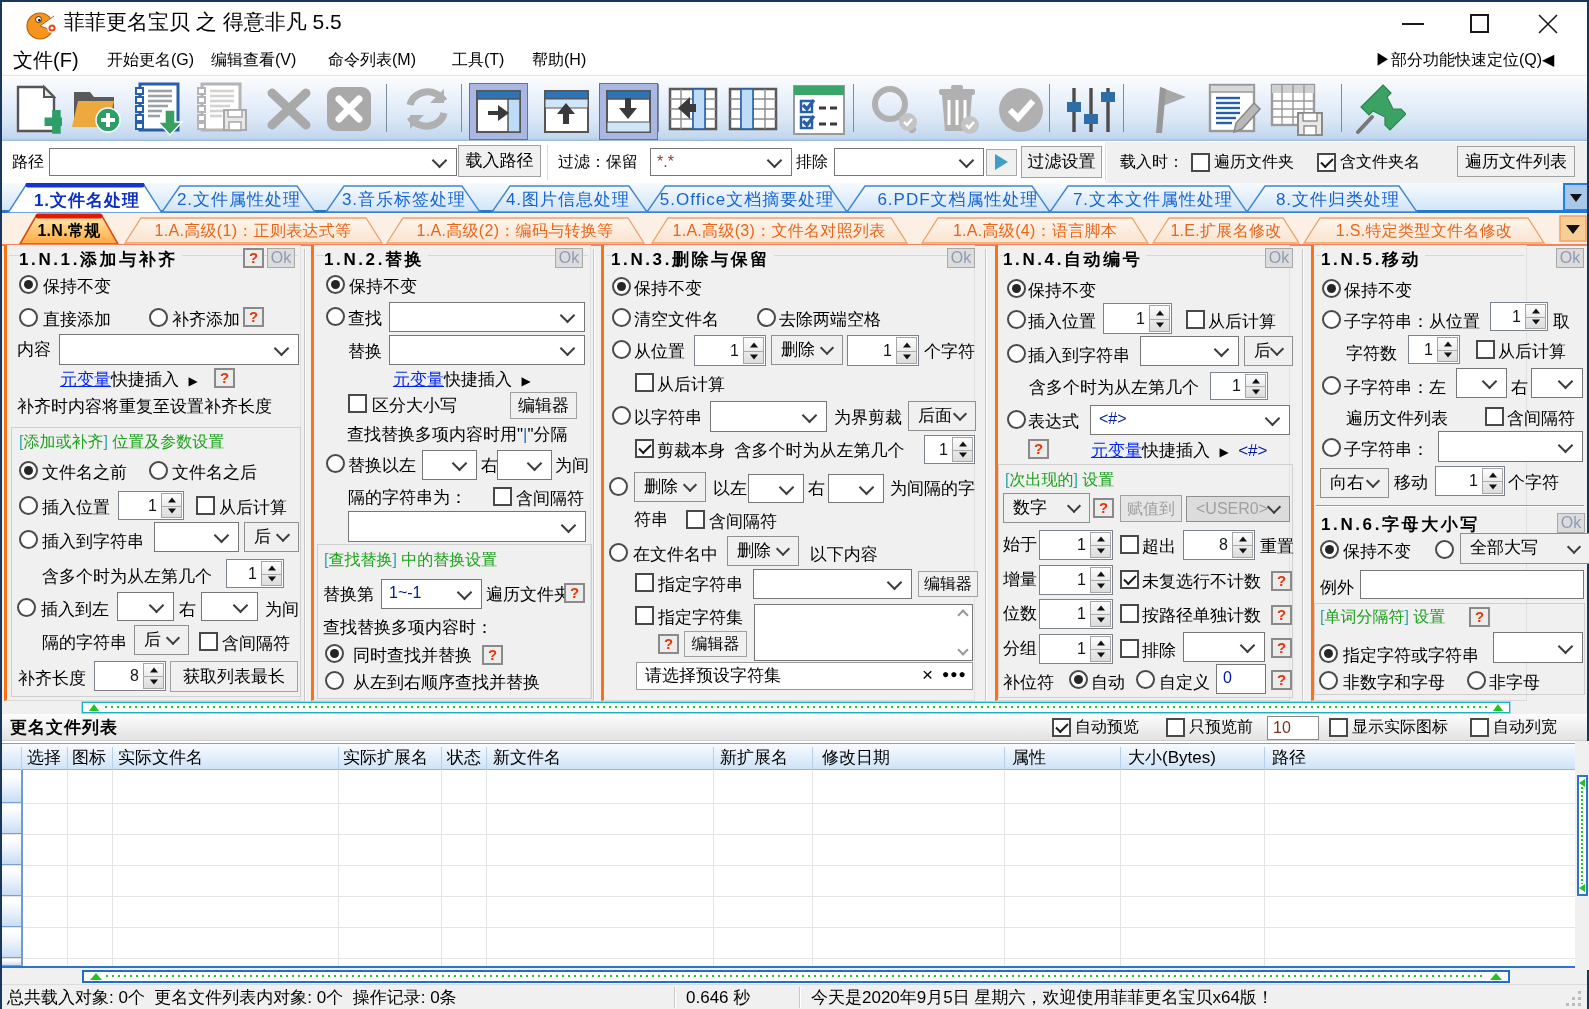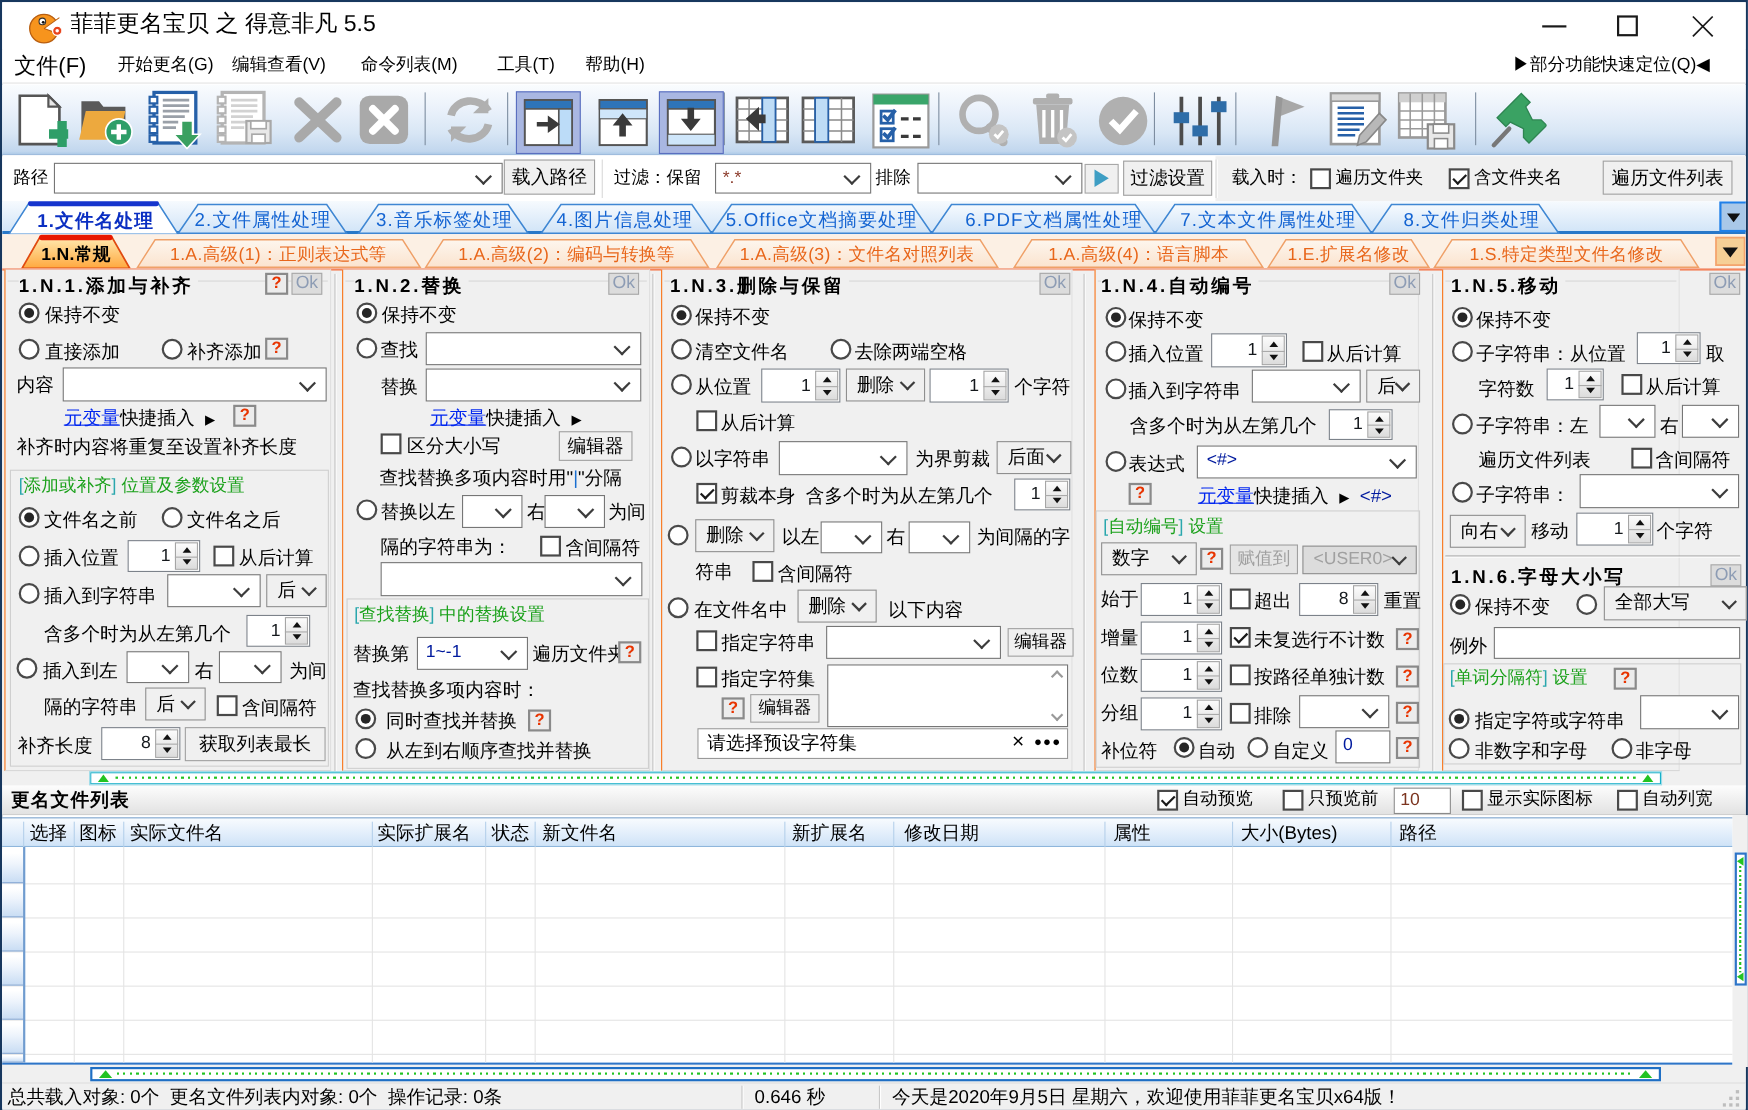--- a/index.html
+++ b/index.html
@@ -28,21 +28,21 @@
 .spin .ud:after{content:"";position:absolute;left:50%;top:76%;transform:translate(-50%,-50%);border:4px solid transparent;border-top:5px solid #111;border-bottom:none}
 .spin .mid{position:absolute;right:1px;top:50%;width:21px;height:1px;background:#aaa}
 
 .btn{position:absolute;background:#f0f0f0;border:1px solid #a0a0a0;font-size:17px;color:#000;text-align:center;white-space:nowrap}
 .okb{position:absolute;background:#dcdcdc;border:1px solid #a8a8a8;color:#8d9cb4;font-size:16px;text-align:center;line-height:17px;width:28px;height:20px}
 .qb{position:absolute;background:#ececec;border:2px solid #8a8a8a;color:#e83400;font-size:15px;font-weight:bold;text-align:center;line-height:16px;width:21px;height:20px}
 .ptitle{position:absolute;font-size:17px;font-weight:bold;color:#000;letter-spacing:2.6px;background:#f0f0f0;padding-right:4px;white-space:nowrap}
 .grn{color:#1ba11b}
 .tbr{color:#2aa7ad}
 .link{color:#0026f0;text-decoration:underline}
-.panel{position:absolute;top:243px;height:456px;background:#f0f0f0;border-left:1px solid #f97316;border-right:1px solid #e0e0e0;border-bottom:1px solid #d8d8d8}
+.panel{position:absolute;top:243px;height:456px;background:#f0f0f0;border-left:3px solid #f97316;border-right:1px solid #e0e0e0;border-bottom:1px solid #d8d8d8}
 .panel:before{content:"";position:absolute;left:2px;right:2px;top:10px;border-top:1px solid #d7d7d7}
 .fs{position:absolute;border:1px solid #cfcfcf}
 .psep{position:absolute;top:247px;height:452px;width:2px;border-left:1px solid #c4c4c4;border-right:1px solid #fdfdfd}
 .navy{color:#001a9e}
 </style>
 </head>
 <body>
 <div id="win">
 
 <div class="abs" style="left:0;top:0;width:1585px;height:43px;background:#fff">
@@ -572,21 +572,21 @@
           <span class="mid"></span>
         </div>
   <div class="r" style="left:9px;top:165px"></div>
         <div class="lbl" style="left:30px;top:167px">表达式</div>
   <div class="combo" style="left:92px;top:160px;width:200px;height:30px">
           <span style="position:absolute;left:8px;top:4px;font-size:16px;color:#001a9e">&lt;#&gt;</span>
         </div>
   <div class="qb" style="left:30px;top:194px">?</div>
   <div class="lbl" style="left:93px;top:196px"><span class="link">元变量</span>快捷插入&nbsp; <span style="font-size:12px">▶</span>&nbsp; <span class="navy">&lt;#&gt;</span></div>
   <div class="fs" style="left:0px;top:219px;width:295px;height:234px"></div>
-  <div class="lbl" style="left:7px;top:225px;font-size:16px"><span class="tbr">[</span><span class="grn">自动编号</span><span class="tbr">]</span><span class="grn"> 设置</span></div>
+  <div class="lbl" style="left:7px;top:225px;font-size:16px"><span class="tbr">[</span><span class="grn">次出现的</span><span class="tbr">]</span><span class="grn"> 设置</span></div>
   <div class="dd" style="left:5px;top:248px;width:87px;height:30px">数字</div>
   <div class="qb" style="left:95px;top:253px">?</div>
   <div class="btn" style="left:122px;top:250px;width:62px;height:27px;line-height:25px;font-size:16px;color:#a0a0a0;background:#e5e5e5">赋值到</div>
   <div class="dd" style="left:188px;top:251px;width:104px;height:26px;background:#dcdcdc;color:#a0a0a0;line-height:23px;font-size:16px">&lt;USER0&gt;</div>
   <div class="lbl" style="left:5px;top:290px">始于</div>
   <div class="spin" style="left:41px;top:285px;width:74px;height:30px">
           <span class="v">1</span>
           <span class="ud"></span>
           <span class="mid"></span>
         </div>

